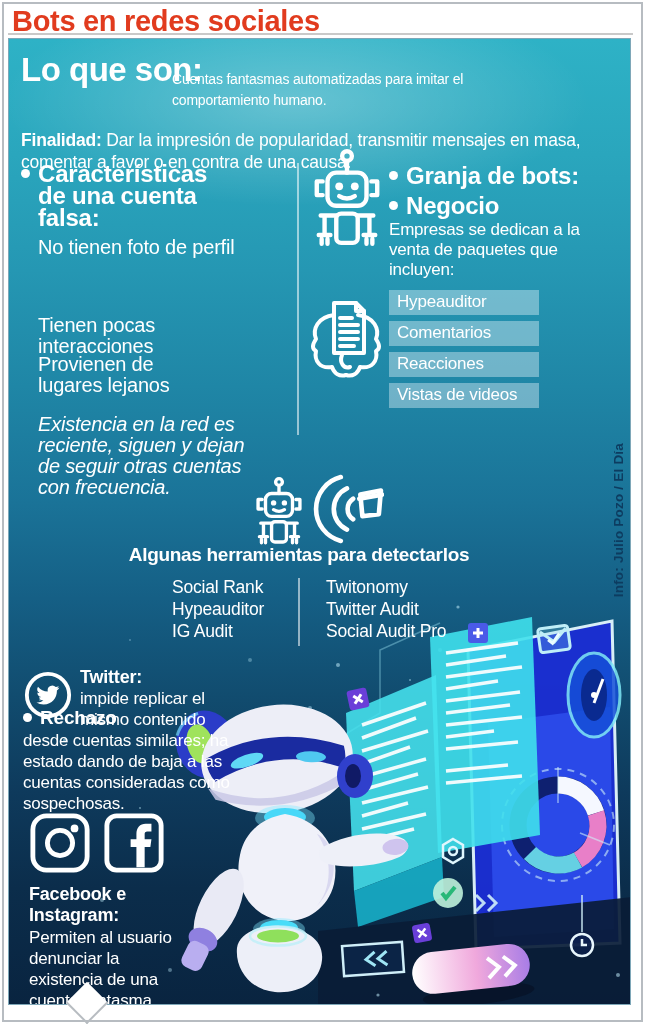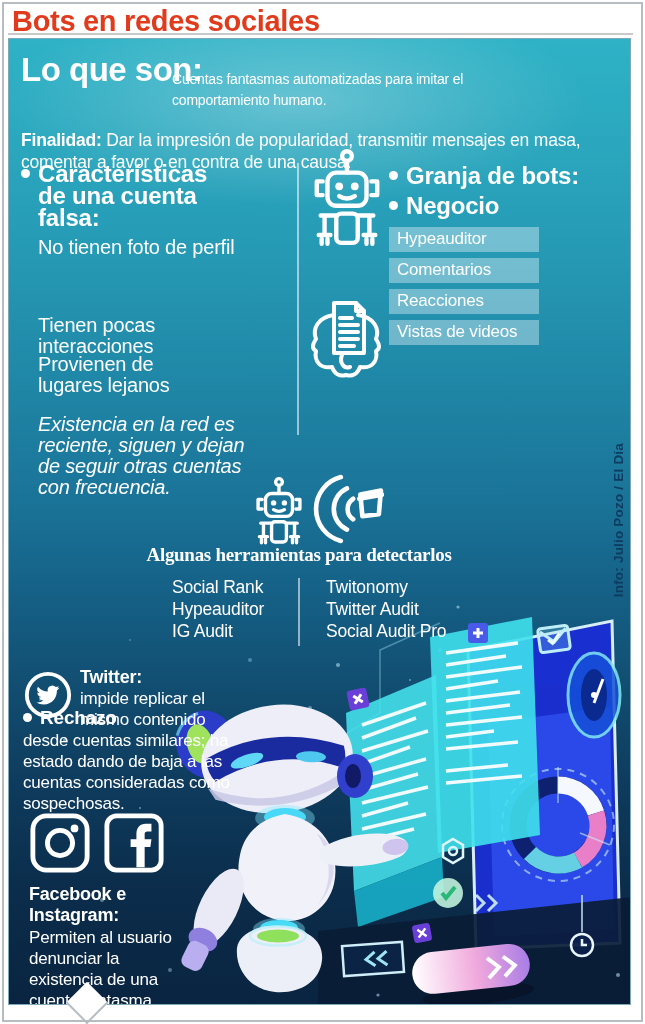--- a/index.html
+++ b/index.html
@@ -39,21 +39,21 @@
   .col-right{left:380px;top:126px;width:238px;z-index:3;}
   .col-right .body{font-size:17px;line-height:21px;letter-spacing:-0.2px;margin:3px 0 0 0;}
   .negocio{margin-top:8px;}
   .negocio .body{line-height:20px;width:196px;}
   .packages{margin-top:10px;}
   .package{width:150px;background:rgba(223,241,248,0.42);font-size:17px;line-height:20px;
            padding:2px 8px 3px 8px;margin-bottom:6px;letter-spacing:-0.2px;}
 
   .icon-robot2{left:243px;top:437px;width:54px;height:70px;z-index:3;}
   .icon-sound{left:303px;top:434px;width:72px;height:72px;z-index:3;}
-  .tools-heading{left:0;top:505px;width:580px;text-align:center;font-weight:bold;font-size:19px;letter-spacing:-0.3px;z-index:3;font-family:Liberation Serif, serif;}
+  .tools-heading{left:0;top:505px;width:580px;text-align:center;font-weight:bold;font-size:19px;letter-spacing:-0.3px;z-index:3;}
   .tools-col{top:537px;font-size:17.5px;line-height:22px;letter-spacing:-0.2px;z-index:3;}
   .tc1{left:163px;} .tc2{left:317px;}
 
   .rechazo-heading{left:14px;top:602px;font-size:19px;z-index:3;}
   .twitter-block{left:14px;top:628px;width:228px;font-size:17px;line-height:21px;letter-spacing:-0.2px;z-index:3;}
   .twitter-block svg{float:left;width:50px;height:50px;margin:3px 7px 2px 0;}
   .tw-label{display:block;font-weight:bold;font-size:18px;}
 
   .social-icons{left:20px;top:773px;z-index:3;display:flex;gap:12px;}
   .social-icons svg{width:62px;height:62px;}
@@ -261,20 +261,21 @@
     <div class="abs col-right">
       <div class="hang">
         <span class="bullet"></span>
         <span>Granja de bots:</span>
       </div>
       <div class="negocio">
         <div class="hang">
           <span class="bullet"></span>
           <span>Negocio</span>
         </div>
+        <p class="body">Empresas se dedican a la venta de paquetes que incluyen:</p>
         <div class="packages">
           <div class="package">Hypeauditor</div>
           <div class="package">Comentarios</div>
           <div class="package">Reacciones</div>
           <div class="package">Vistas de videos</div>
         </div>
       </div>
     </div>
 
     <svg class="abs icon-headdoc" viewBox="0 0 84 98" fill="none" stroke="#ffffff" stroke-width="4" stroke-linecap="round" stroke-linejoin="round">

